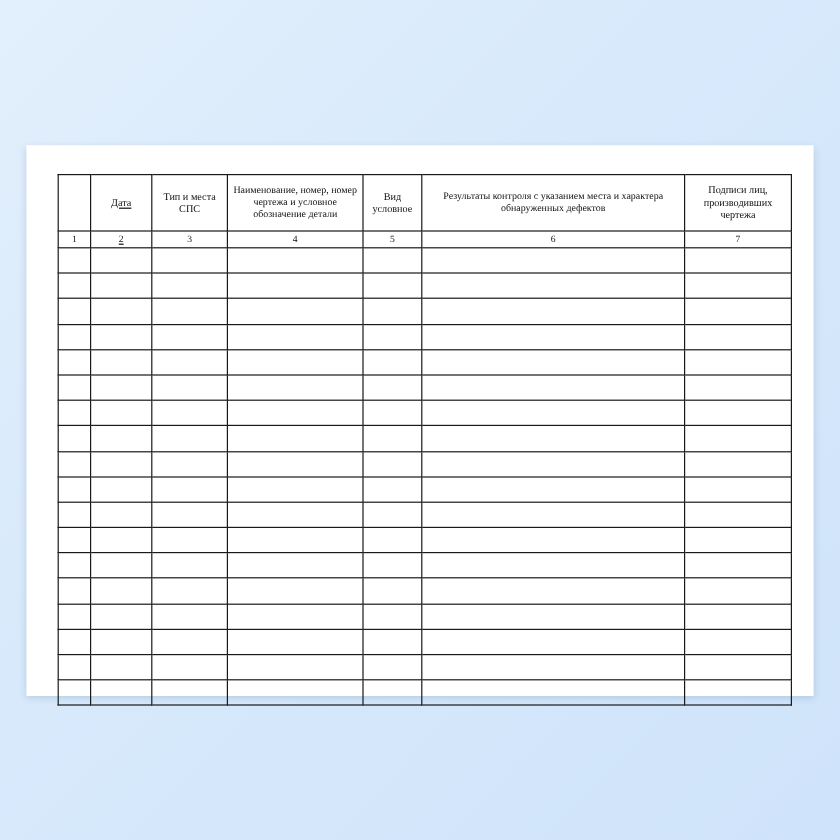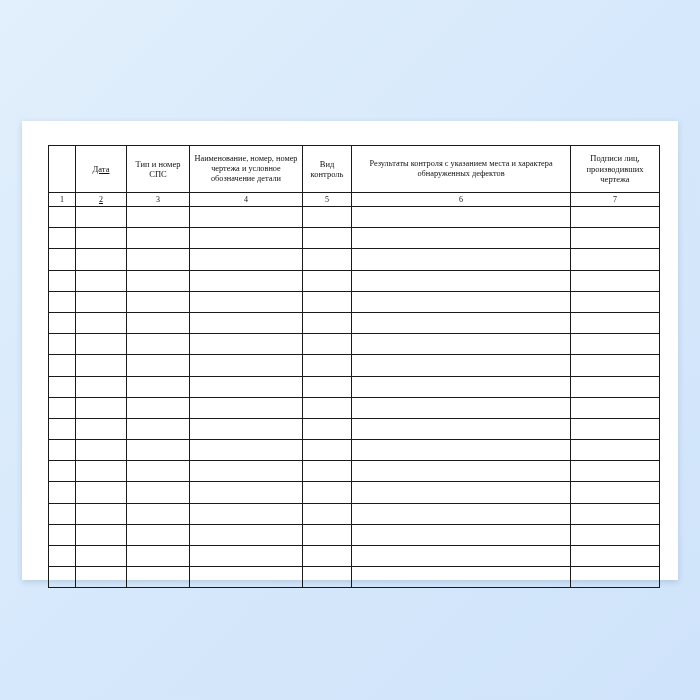--- a/index.html
+++ b/index.html
@@ -90,23 +90,23 @@
 <body>
 
 <div id="stage">
   <div id="page">
     <div id="sheet">
       <table class="journal">
         <tbody>
           <tr class="hdr">
             <td class="col1"></td>
             <td class="col2">Дата</td>
-            <td class="col3">Тип и номер СПС</td>
+            <td class="col3">Тип и места СПС</td>
             <td class="col4 wide">Наименование, номер, номер чертежа и условное обозначение детали</td>
-            <td class="col5">Вид контроль</td>
+            <td class="col5">Вид условное</td>
             <td class="col6 wide">Результаты контроля с указанием места и характера обнаруженных дефектов</td>
             <td class="col7">Подписи лиц, производивших чертежа</td>
           </tr>
           <tr class="numrow">
             <td class="col1">1</td>
             <td class="col2">2</td>
             <td class="col3">3</td>
             <td class="col4">4</td>
             <td class="col5">5</td>
             <td class="col6">6</td>

